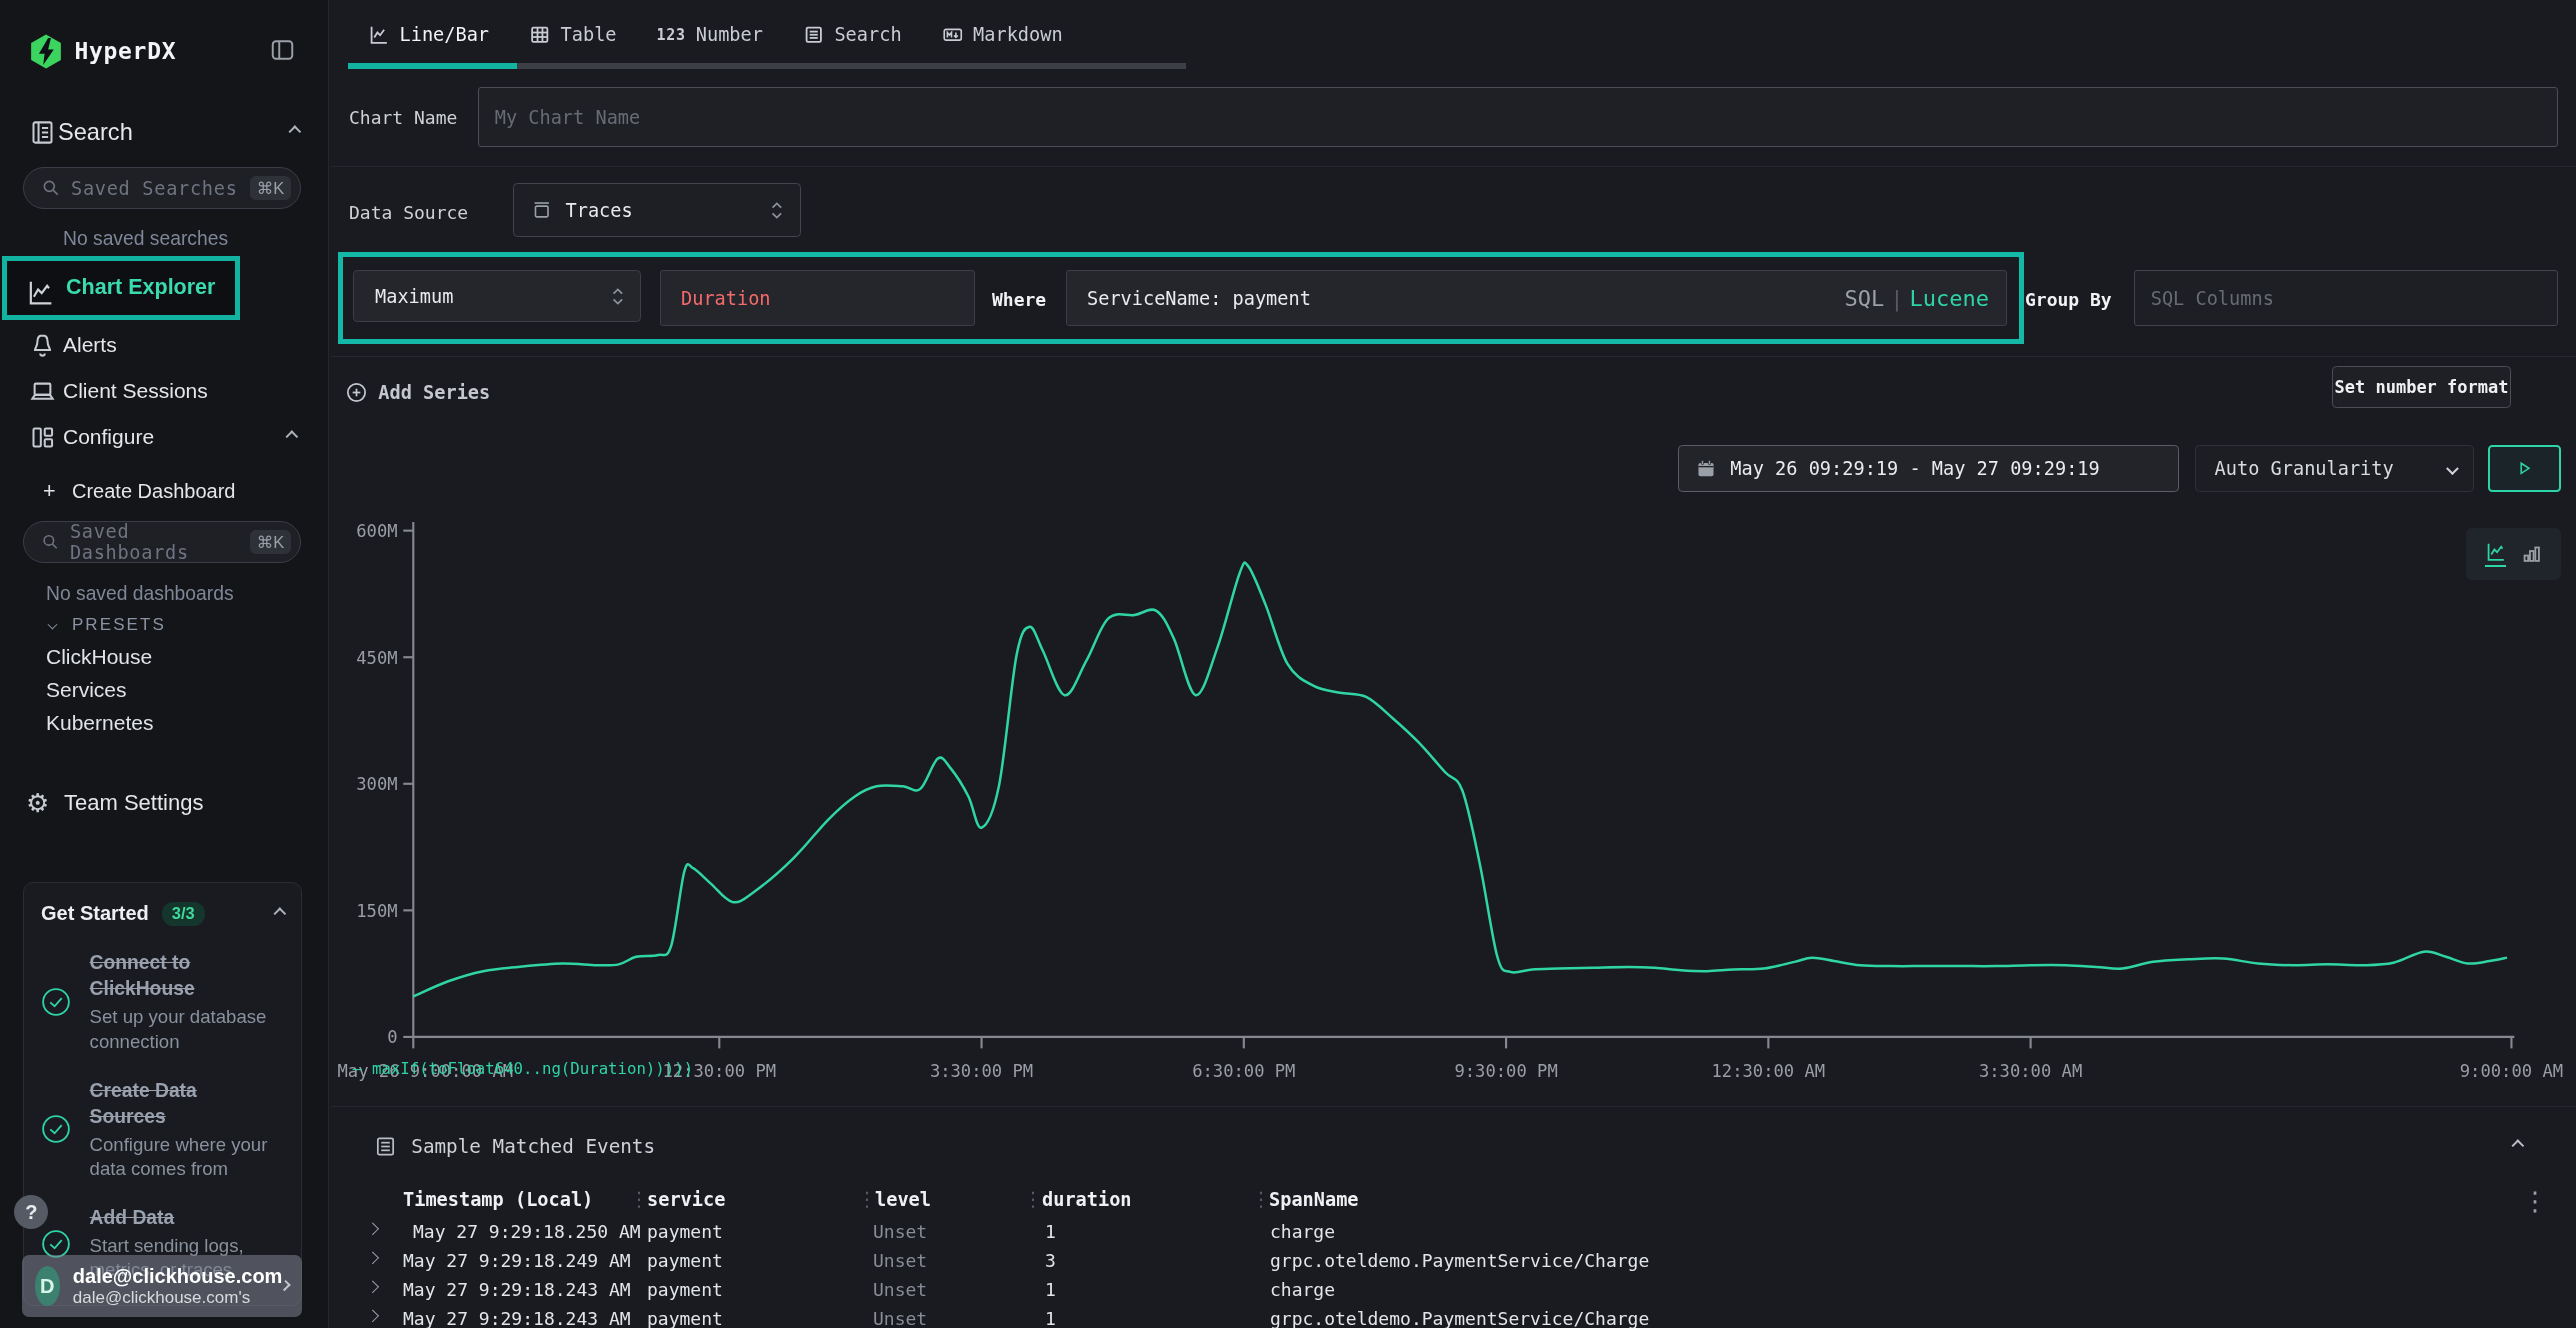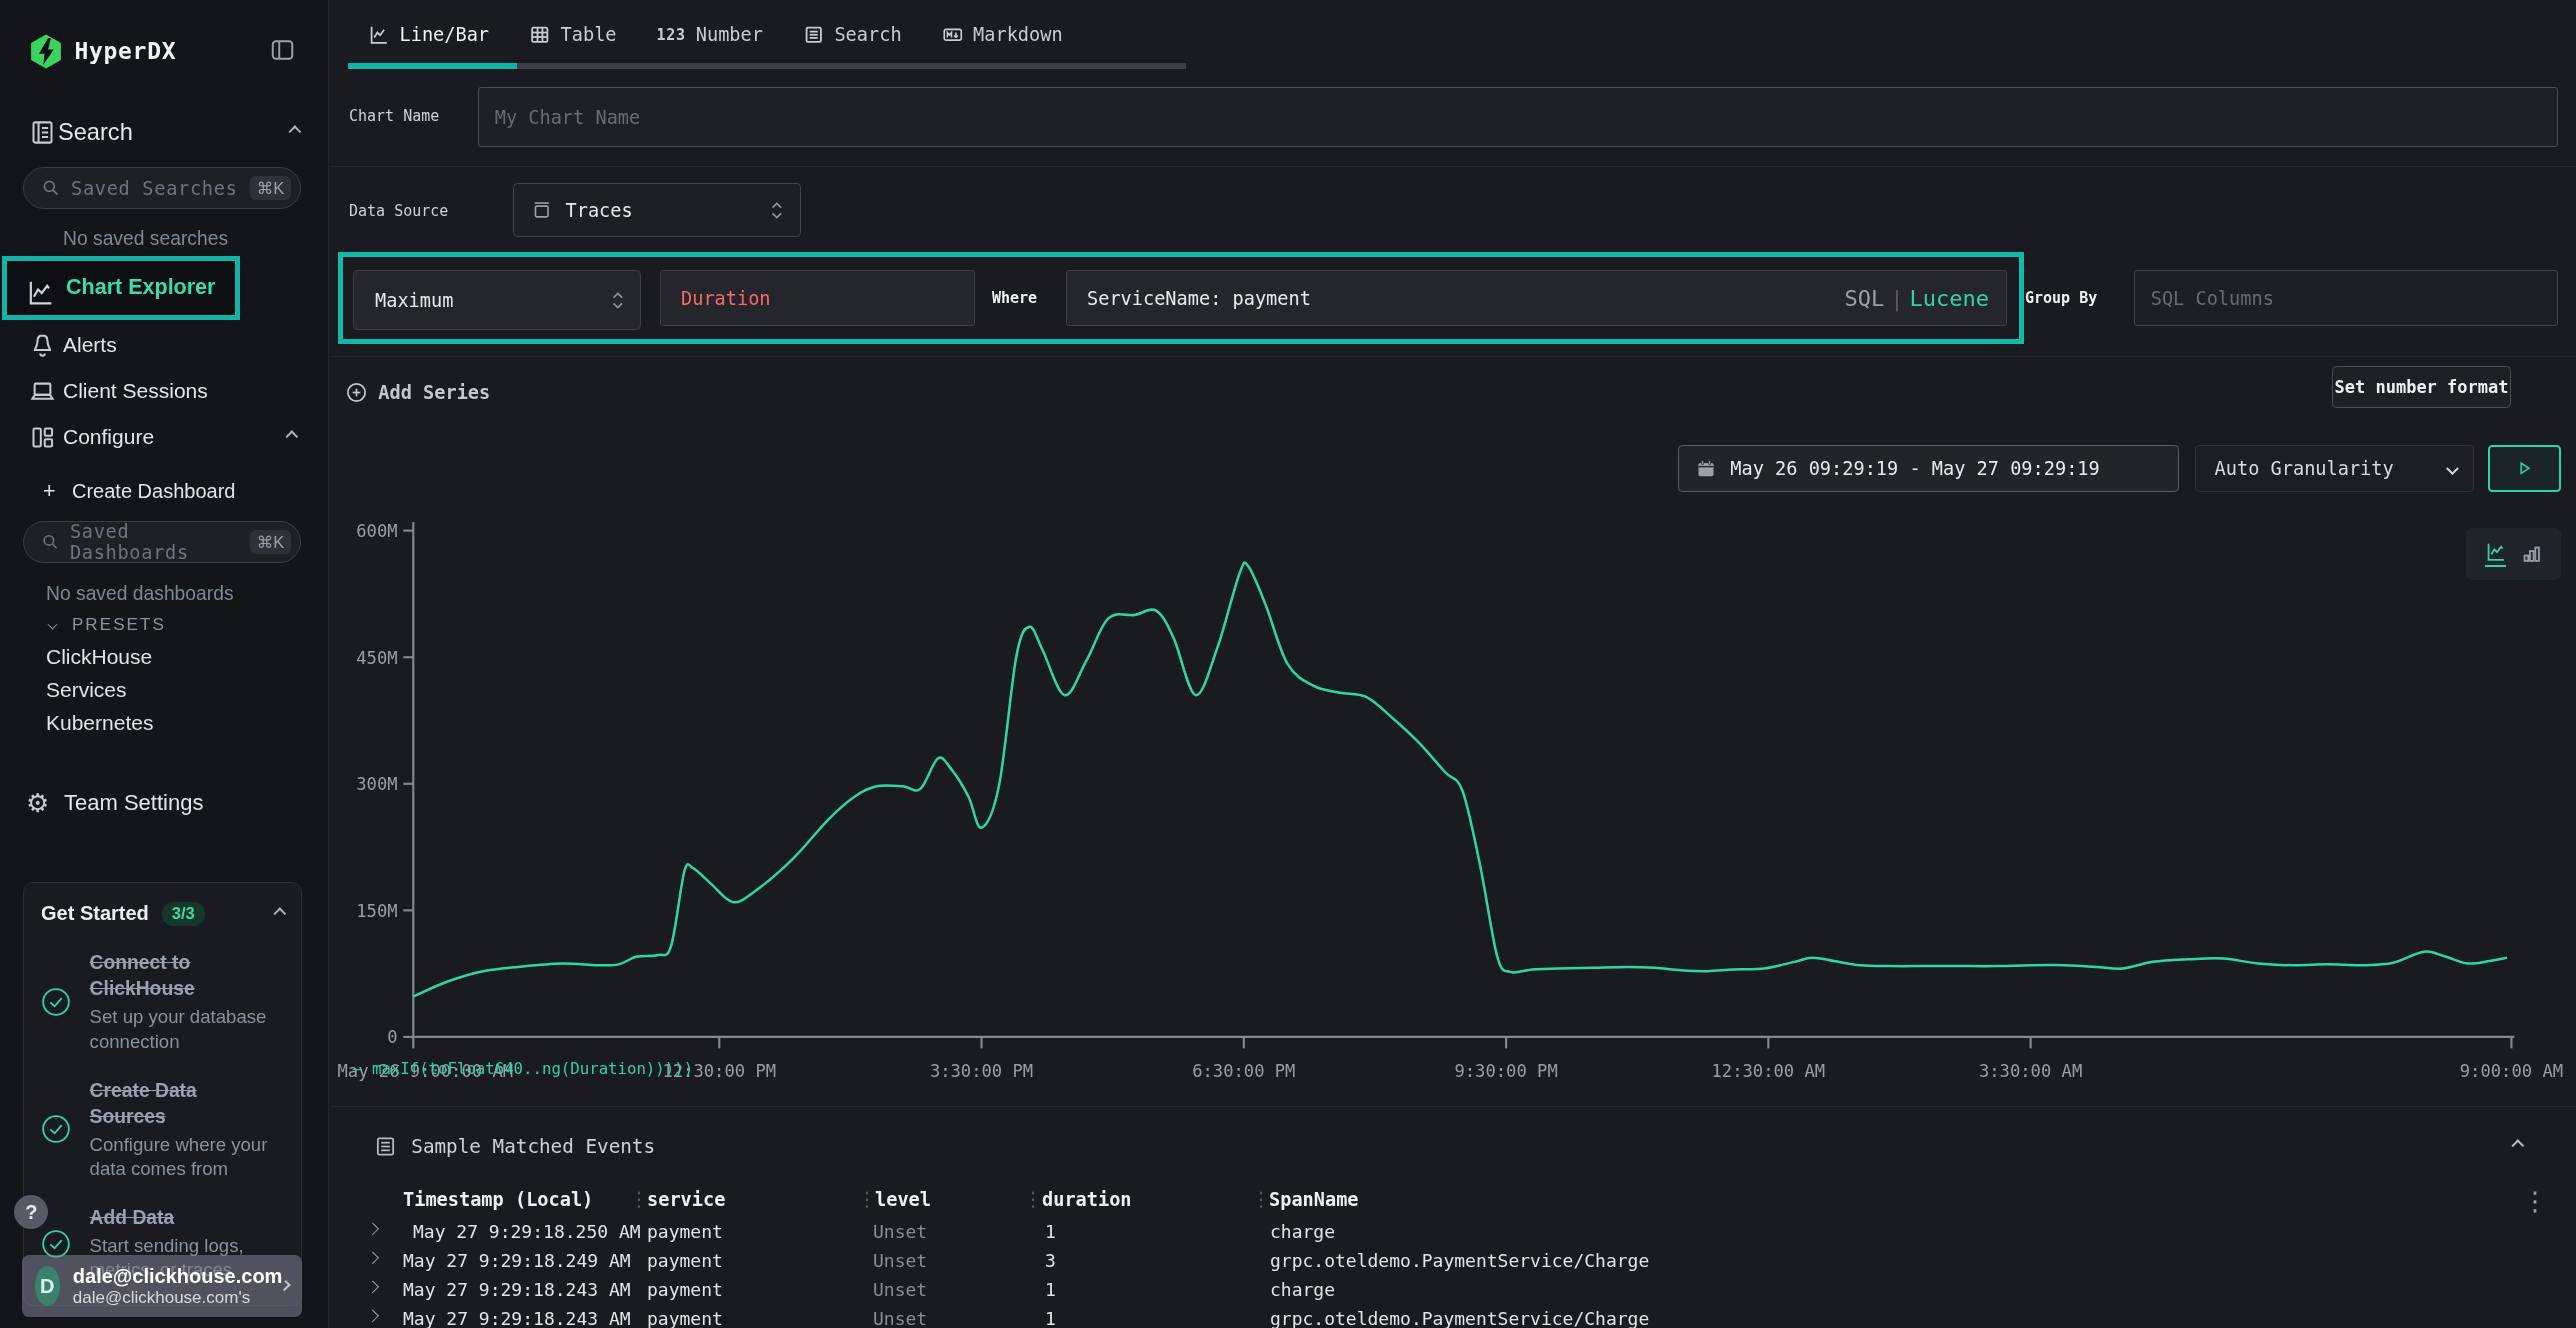--- a/index.html
+++ b/index.html
@@ -66,21 +66,21 @@
 
   
   #tabbar { position:absolute; top:0; left:0; right:0; height:69px; display:flex; align-items:center; padding-left:17px; }
   .tab { display:flex; align-items:center; gap:10px; padding:0 20px; height:69px; font-size:18.6px; color:#c9ccd2; }
   .tab.active { color:#f2f3f5; }
   .tab .ico { color:#c9ccd2; }
   .tab-underline-active { position:absolute; left:16.5px; top:63px; width:170px; height:5.7px; background:#13b3a1; }
   .tab-underline-rest { position:absolute; left:186px; top:63px; width:669px; height:5.7px; background:#3c3f46; }
 
   
-  .flabel { position:absolute; font-size:15px; color:#ced1d6; }
+  .flabel { position:absolute; font-size:18px; color:#ced1d6; }
   .flabel.b { font-weight:bold; color:#f0f2f4; }
   input.box { background:#1e2026; border:1.4px solid #4a4e57; border-radius:3px; color:#e9ebee; font-size:18.6px; font-family:"DejaVu Sans Mono",monospace; padding:0 15.7px; outline:none; }
   input.box::placeholder { color:#676b74; }
   .divider { position:absolute; left:0; right:0; height:1.4px; background:#26272e; }
 
   .select { position:absolute; background:#1d1f25; border:1.4px solid #42454e; border-radius:4.3px; display:flex; align-items:center; }
   .select .val { font-size:18.6px; color:#e8eaec; }
   .updown { margin-left:auto; color:#8d929b; }
 
   #series-box { position:absolute; left:7.2px; top:252px; width:1686px; height:92px; border:5.7px solid #14b8a6; pointer-events:none; }
@@ -340,21 +340,21 @@
     </svg>
     <span class="val">Traces</span>
     <svg class="updown" width="15.7" height="23" viewBox="0 0 22 32" fill="none" stroke="currentColor" stroke-width="2.4">
       <polyline points="5,12 11,6 17,12"></polyline>
         <polyline points="5,20 11,26 17,20"></polyline>
     </svg>
   </div>
 
   <div id="series-box"></div>
 
-  <div class="select" style="left:21.5px;top:270px;width:288px;height:60px;background:#25262c;border-color:#3c3f48;padding:0 14.3px 0 21.5px;">
+  <div class="select" style="left:21.5px;top:270px;width:288px;height:52px;background:#25262c;border-color:#3c3f48;padding:0 14.3px 0 21.5px;">
     <span class="val">Maximum</span>
     <svg class="updown" width="15.7" height="23" viewBox="0 0 22 32" fill="none" stroke="currentColor" stroke-width="2.4">
       <polyline points="5,12 11,6 17,12"></polyline>
         <polyline points="5,20 11,26 17,20"></polyline>
     </svg>
   </div>
 
   <div class="field" style="left:329px;width:315px;">
     <span class="val" style="color:#f56a6a;">Duration</span>
   </div>

